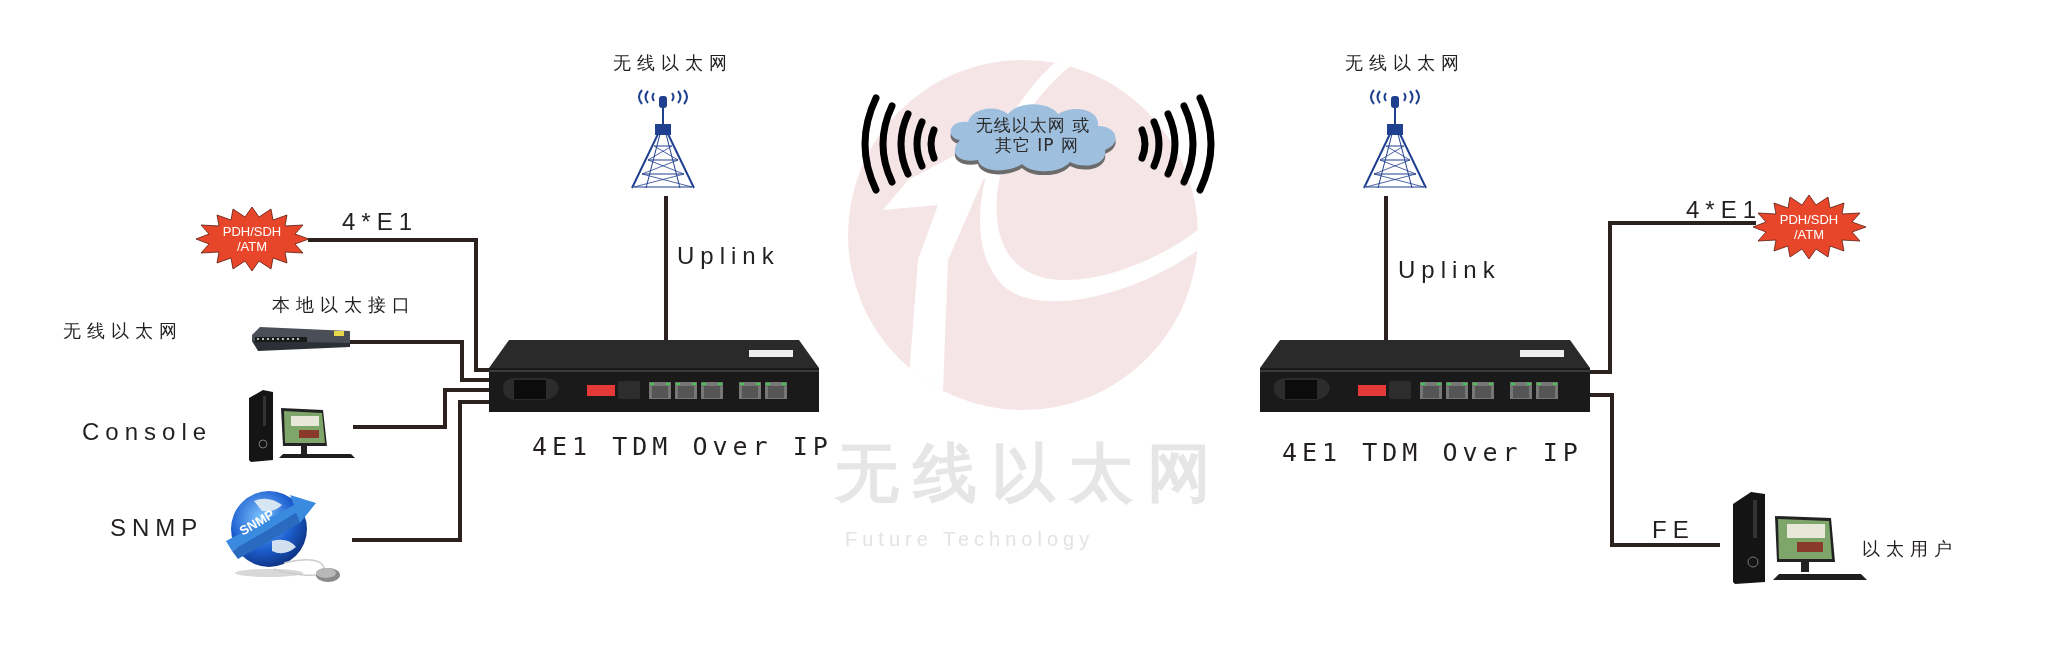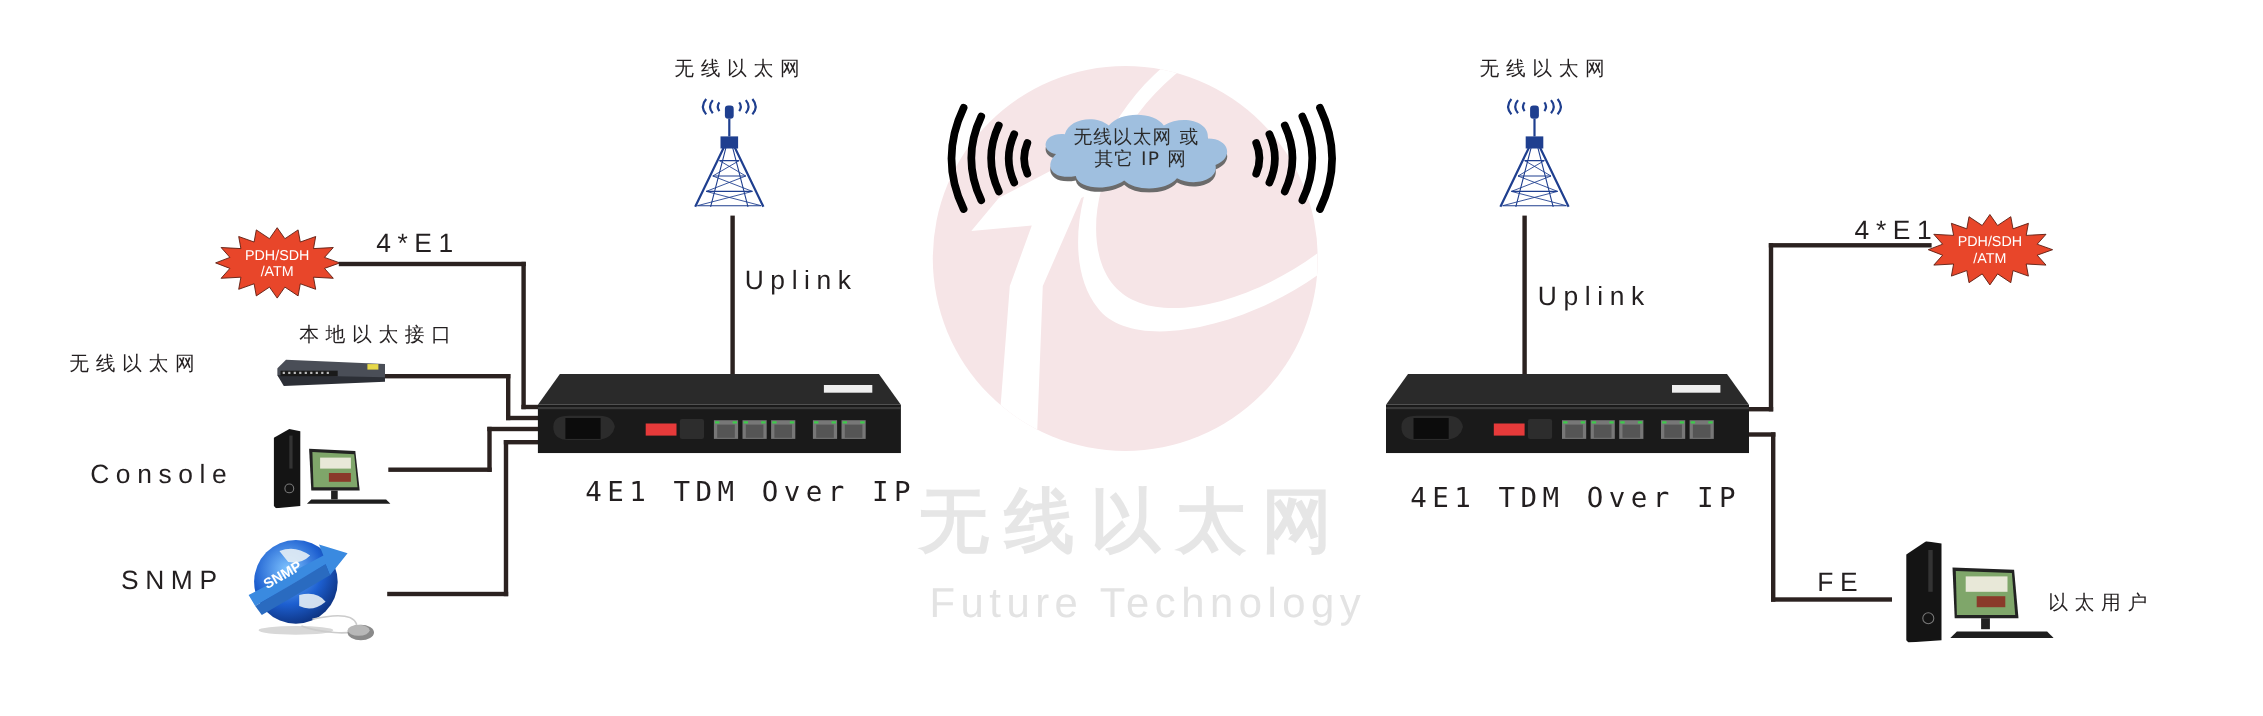--- a/index.html
+++ b/index.html
@@ -10,21 +10,21 @@
   .cn { font-size: 18px; letter-spacing: 6px; }
   .en { font-family: Liberation Sans, sans-serif; font-size: 24px; letter-spacing: 6px; }
   .wire { position: absolute; background: #2b2220; }
   svg { display: block; }
 
   
   .wm-circle { position: absolute; left: 848px; top: 60px; width: 350px; height: 350px;
                border-radius: 50%; background: #f6e5e7; overflow: hidden; }
   .wm-text-cn { position: absolute; left: 835px; top: 430px; font-size: 64px; letter-spacing: 14px;
                 color: #e6e6e6; font-weight: bold; font-family: "DejaVu Serif", serif; }
-  .wm-text-en { position: absolute; left: 845px; top: 528px; font-size: 38px; letter-spacing: 5px;
+  .wm-text-en { position: absolute; left: 845px; top: 528px; font-size: 20px; letter-spacing: 5px;
                 color: #e3e3e3; font-family: "Liberation Sans", sans-serif; }
 
   
   .burst-txt { position: absolute; color: #ffffff; font-family: "Liberation Sans", sans-serif;
                font-size: 13px; text-align: center; line-height: 15px; width: 110px; }
 
   
   .cloud-txt { position: absolute; font-size: 17px; line-height: 19px; text-align: center; color: #2a2a2a;
                width: 170px; letter-spacing: 1px; }
 

